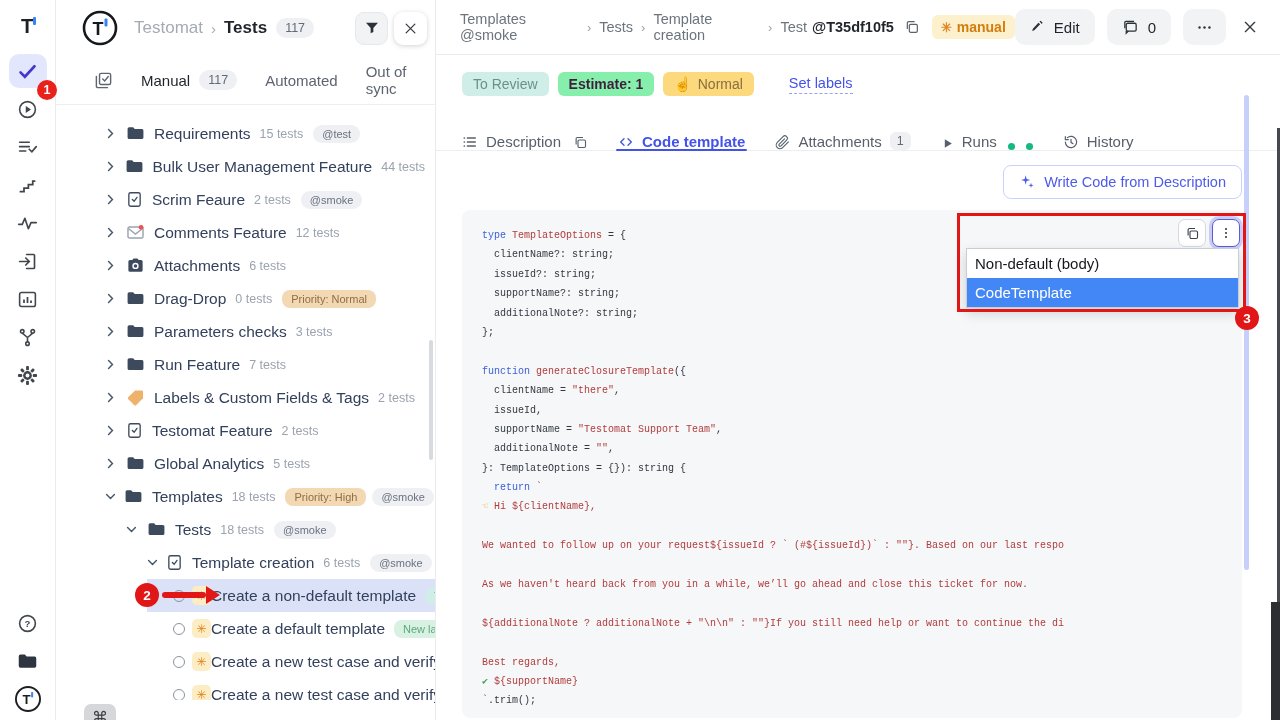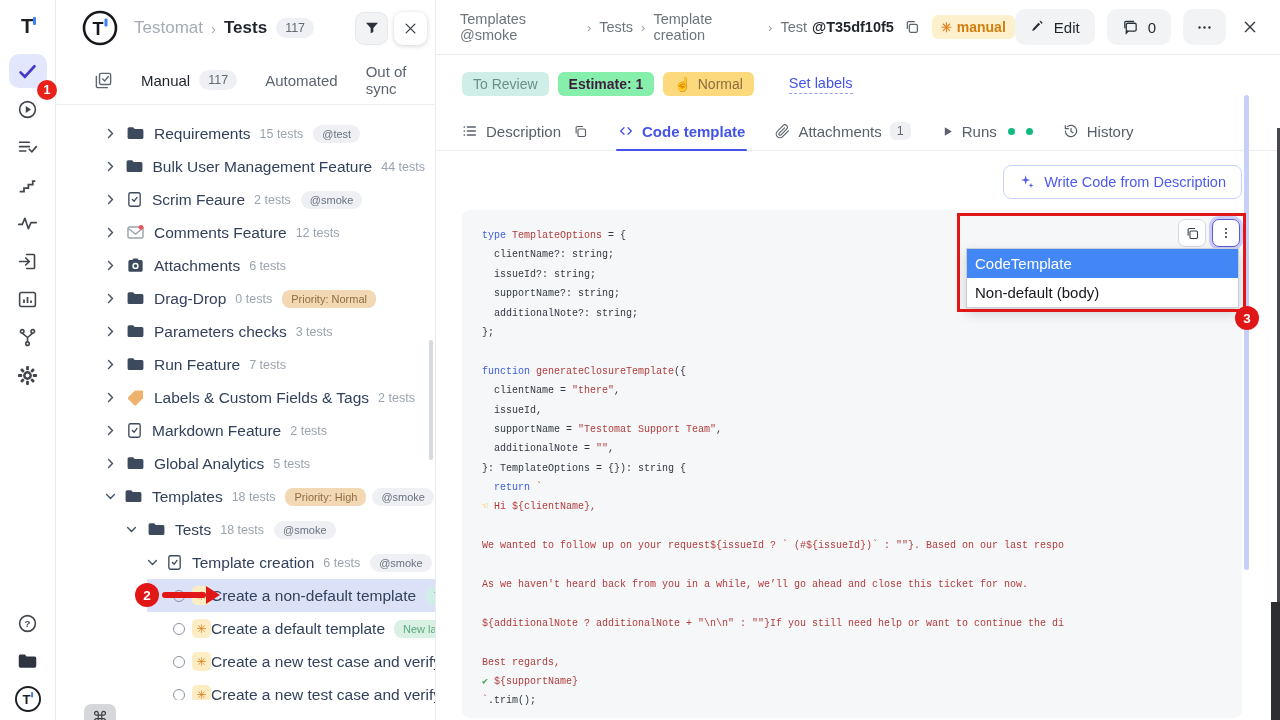--- a/index.html
+++ b/index.html
@@ -67,21 +67,21 @@
   .btn{height:36px;border-radius:10px;background:#f1f3f5;border:none;display:flex;align-items:center;gap:9px;
     padding:0 15px;font-size:15px;color:#1f242b;font-family:inherit}
   .labels-row{display:flex;align-items:center;gap:9px;padding:17px 0 0 26px}
   .lbadge{font-size:14px;border-radius:6px;padding:4px 11px}
   .lb-teal{background:#cfeee8;color:#6a9187}
   .lb-pink{background:#86efac;color:#3f1f3e;font-weight:bold}
   .lb-yellow{background:#fbd97c;color:#8b6f3f;display:flex;align-items:center;gap:6px}
   .hand-o{color:#e8960f}
   .setlabels{margin-left:26px;font-size:14.5px;color:#4353e9;border-bottom:1px dashed #97a3f2;padding-bottom:2px;cursor:pointer}
   .d-tabs{margin-top:16px;padding-left:26px;height:39px;display:flex;align-items:flex-start;gap:30px;border-bottom:1px solid #eceef0}
-  .dtab{display:flex;align-items:center;gap:8px;font-size:15px;color:#57606b;height:100%;position:relative}
+  .dtab{display:flex;align-items:flex-end;gap:8px;font-size:15px;color:#57606b;height:100%;position:relative}
   .dtab.active{color:#4353e9;font-weight:bold}
   .dtab.active::after{content:"";position:absolute;left:-2px;right:-2px;bottom:-1px;height:2.5px;background:#4353e9;border-radius:2px}
   .tab-pill{background:#eef0f3;color:#636b76;font-size:12.5px;border-radius:6px;padding:2px 7px}
   .rdot{width:7px;height:7px;border-radius:50%;background:#12b981;display:inline-block;margin-left:3px}
   .ai-btn{position:absolute;top:165px;right:38px;height:34px;border-radius:8px;border:1px solid #c7d2fe;background:#fff;
     color:#4c5be8;font-size:14.5px;display:flex;align-items:center;gap:9px;padding:0 15px;font-family:inherit}
   .code-panel{position:absolute;left:26px;top:210px;width:780px;height:508px;background:#f6f7f9;border-radius:8px;
     padding:16px 0 0 20px;overflow:hidden}
   .code-pre{font-family:Liberation Mono, monospace;font-size:10px;line-height:19.4px;white-space:pre;color:#32383f}
   .cl{height:19.4px}
@@ -390,21 +390,21 @@
             <svg width="13" height="13" viewBox="0 0 20 20" fill="none" stroke="#475569" stroke-width="2.2" stroke-linecap="round">
               <path d="M7 4l6 6-6 6"></path>
             </svg>
           </span>
           <span class="ticon">
             <svg width="17" height="17" viewBox="0 0 24 24" fill="none" stroke="#3d4a5d" stroke-width="1.9">
               <rect x="4" y="2.5" width="16" height="19" rx="2.5"></rect>
               <path d="M9 12l2.5 2.5L15.5 9" stroke-linecap="round"></path>
             </svg>
           </span>
-          <span class="tlabel">Markdown Feature</span>
+          <span class="tlabel">Testomat Feature</span>
           <span class="tcount">2 tests</span>
         </div>
         <div class="trow ind0">
           <span class="chev">
             <svg width="13" height="13" viewBox="0 0 20 20" fill="none" stroke="#475569" stroke-width="2.2" stroke-linecap="round">
               <path d="M7 4l6 6-6 6"></path>
             </svg>
           </span>
           <span class="ticon">
             <svg width="19" height="19" viewBox="0 0 24 24">
@@ -620,22 +620,22 @@
         </svg>
     </div>
     <div class="code-btn code-kebab">
       <svg width="14" height="14" viewBox="0 0 24 24">
           <circle cx="12" cy="5" r="1.7" fill="#2b3138"></circle>
           <circle cx="12" cy="12" r="1.7" fill="#2b3138"></circle>
           <circle cx="12" cy="19" r="1.7" fill="#2b3138"></circle>
         </svg>
     </div>
     <div class="menu" id="dropdown-menu">
+        <div class="mi">Non-default (body)</div>
         <div class="mi selected">CodeTemplate</div>
-        <div class="mi">Non-default (body)</div>
       </div>
 
     <div class="ann-rect"></div>
     <div class="ann-dot ann3">3</div>
     <div class="d-scroll"></div>
     <div class="edge-strip"></div>
     <div class="edge-block"></div>
   </main>
 </div>
 

